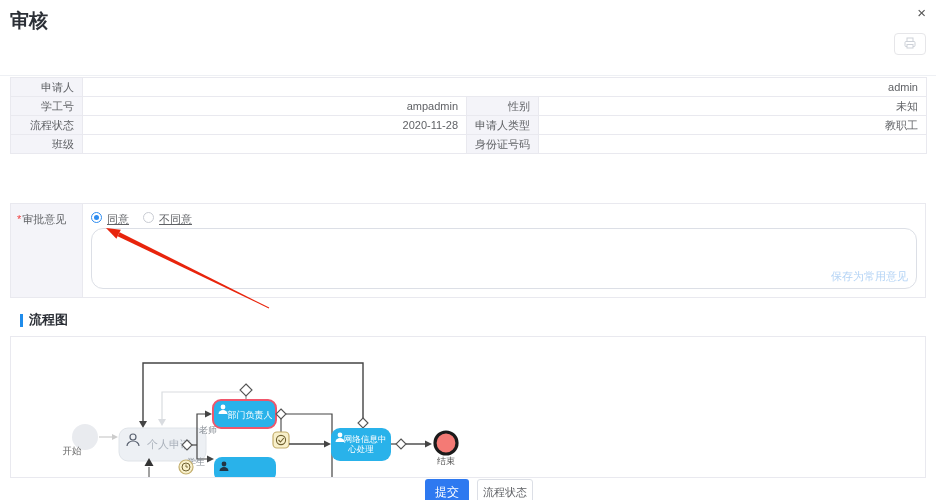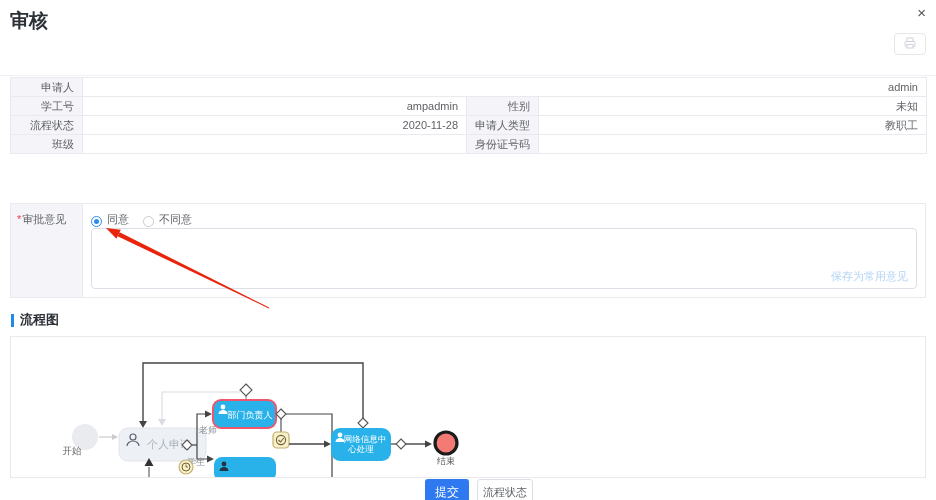--- a/index.html
+++ b/index.html
@@ -24,34 +24,34 @@
   .info-table td.lbl { background:#f4f4f9; }
 
   
   .approval { position:absolute; left:10px; top:203px; width:916px; height:95px;
     border:1px solid #e9e9ef; display:flex; }
   .approval .lbl-cell { width:72px; background:#f4f4f9; border-right:1px solid #e9e9ef;
     font-size:11px; color:#606266; padding:8px 4px 0 6px; }
   .approval .lbl-cell .req { color:#f03e3e; margin-right:1px; }
   .approval .content { flex:1; position:relative; padding:6px 8px 8px 8px; }
   .radio-row { display:flex; align-items:center; height:18px; font-size:11px; color:#606266; }
-  .radio { display:inline-flex; align-items:flex-end; margin-right:14px; cursor:pointer; }
+  .radio { display:inline-flex; align-items:flex-start; margin-right:14px; cursor:pointer;text-decoration:underline; }
   .radio .dot { width:11px; height:11px; border-radius:50%; border:1px solid #c9ccd3; background:#fff;
     margin-right:5px; position:relative; }
   .radio.selected .dot { border-color:#2d8cf0; }
   .radio.selected .dot::after { content:""; position:absolute; left:2px; top:2px; width:5px; height:5px;
     border-radius:50%; background:#2d8cf0; }
   .comment-box { position:absolute; left:8px; right:8px; top:24px; bottom:8px;
-    border:1px solid #dcdfe6; border-radius:4px; background:#fff; }
+    border:1px solid #dcdfe6; border-radius:12px; background:#fff; }
   .comment-box textarea { width:100%; height:100%; border:none; outline:none; resize:none;
     font-family:inherit; font-size:11px; padding:6px; background:transparent; }
   .save-link { position:absolute; right:8px; bottom:4px; font-size:11px; color:#b3d3f5; cursor:pointer; }
 
   
-  .flow-header { position:absolute; left:11px; top:311px; display:flex; align-items:center; }
+  .flow-header { position:absolute; left:20px; top:311px; display:flex; align-items:center; }
   .flow-header .bar { width:3px; height:13px; background:#1f8ceb; margin-right:6px; }
   .flow-header .txt { font-size:13px; font-weight:bold; color:#2b2f36; }
   .flow-box { position:absolute; left:10px; top:336px; width:916px; height:142px;
     border:1px solid #e9e9ef; background:#fff; overflow:hidden; }
 
   
   .btn-submit { position:absolute; left:425px; top:479px; width:44px; height:26px; border:none;
     border-radius:3px; background:#2e79f0; color:#fff; font-size:12px; cursor:pointer;
     font-family:inherit; }
   .btn-status { position:absolute; left:477px; top:479px; width:56px; height:26px;

